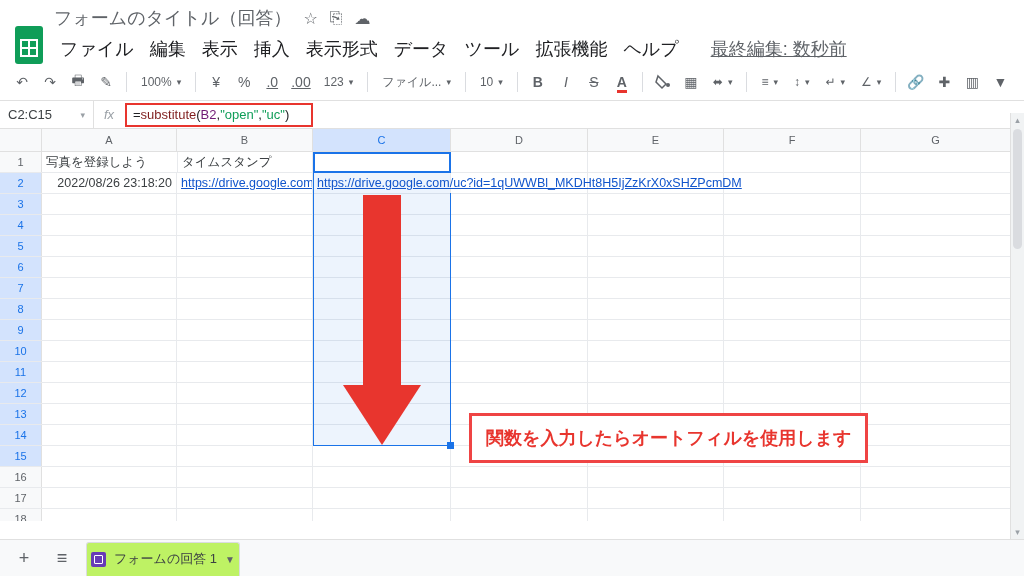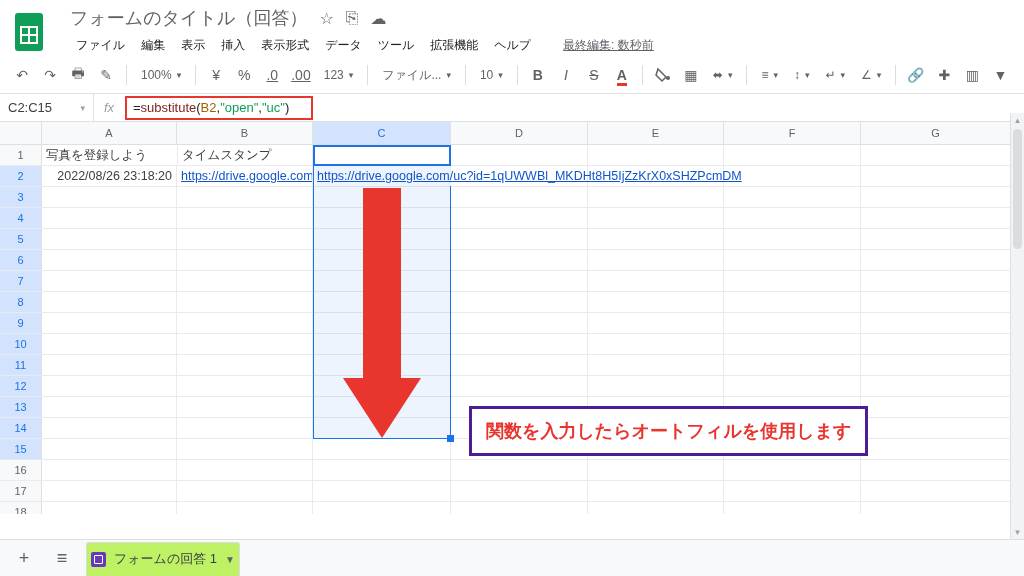--- a/index.html
+++ b/index.html
@@ -1,24 +1,24 @@
 <!DOCTYPE html>
 <html><head>
 <meta charset="utf-8">
 <style>
   * { box-sizing: border-box; margin: 0; padding: 0; font-family: Arial, "Hiragino Sans", sans-serif; }
   body { width: 1024px; height: 576px; overflow: hidden; background: #fff; font-size: 13px; color: #3c4043; }
 
-  .header { display: flex; align-items: center; padding: 6px 10px 0 10px; gap: 16px; }
+  .header { display: flex; align-items: flex-end; padding: 6px 10px 0 10px; }
   .logo { width: 38px; height: 38px; display:flex; align-items:center; justify-content:center; }
   .title-block { margin-left: 6px; flex: 1; }
   .title-row { display: flex; align-items: center; gap: 12px; }
   .doc-title { font-size: 18px; color: #5f6368; font-weight: 400; }
   .title-icon { color:#5f6368; font-size:16px; }
-  .menu-row { display: flex; gap: 4px; margin-top: 4px; font-size: 12px; color:#202124; }
+  .menu-row { display: flex; gap: 4px; margin-top: 4px; font-size: 18px; color:#202124; }
   .menu-item { padding: 3px 6px; border-radius:3px; }
   .last-edit { text-decoration: underline; color:#5f6368; margin-left:22px; padding:3px 0;}
 
   .toolbar { display:flex; align-items:center; padding: 5px 10px; gap:4px; border-bottom:1px solid #e0e0e0; }
   .tb-sep { width:1px; height:20px; background:#dadce0; margin:0 4px; }
   .tb-btn { min-width:24px; height:26px; display:flex; align-items:center; justify-content:center; color:#5f6368; font-size:14px; border-radius:3px; padding:0 3px;}
   .tb-select { display:flex; align-items:center; gap:5px; padding:0 6px; height:26px; color:#5f6368; font-size:12px;}
   .tb-select::after { content:"▾"; font-size:9px; color:#5f6368; }
   .underline-a { position:relative; font-weight:bold; font-size:14px;}
   .underline-a::after { content:""; position:absolute; left:0; right:0; bottom:-3px; height:3px; background:#e8352e; }
@@ -26,21 +26,21 @@
   .fill-btn svg{display:block}
 
   .fx-bar { display:flex; align-items:center; height:28px; border-bottom:1px solid #e0e0e0; }
   .namebox { width:94px; padding:0 8px; font-size:13px; color:#3c4043; display:flex; align-items:center; justify-content:space-between; border-right:1px solid #e0e0e0; height:100%;}
   .namebox::after{content:"▾"; font-size:9px; color:#9aa0a6;}
   .fx-icon { width:30px; text-align:center; font-style:italic; color:#9aa0a6; font-size:13px;}
   .formula-wrap { border:2px solid #e8352e; padding:1px 6px; margin:1px 0 1px 1px; height:24px; display:flex; align-items:center; font-family: "Consolas", monospace; font-size:13px; min-width:188px;}
   .f-eq{color:#202124}
   .f-fn{color:#7f1d1d}
   .f-paren{color:#202124}
-  .f-ref{color:#a16207}
+  .f-ref{color:#701a75}
   .f-str{color:#0f9d58}
 
   .grid-area { position:relative; height: 392px; overflow:hidden; }
   .col-headers { display:flex; height:23px; background:#f8f9fa; border-bottom:1px solid #e0e0e0; position:relative;}
   .corner { width:42px; border-right:1px solid #e0e0e0; background:#f8f9fa;}
   .col-h { border-right:1px solid #e0e0e0; display:flex; align-items:center; justify-content:center; font-size:11px; color:#5f6368; }
   .col-h.sel { background:#d3e3fd; color:#1a73e8;}
   .rows { position:relative; }
   .row { display:flex; height:21px; border-bottom:1px solid #e8eaed; }
   .row-h { width:42px; background:#f8f9fa; border-right:1px solid #e0e0e0; display:flex; align-items:center; justify-content:center; font-size:11px; color:#5f6368;}
@@ -48,21 +48,21 @@
   .cell { border-right:1px solid #e8eaed; padding:2px 4px; font-size:12.5px; white-space:nowrap; overflow:hidden; display:flex; align-items:center;}
   .cell.right{ justify-content:flex-end;}
   .cell.link { color:#1155cc; text-decoration:underline; overflow:visible; z-index:1;}
   .cell.link.short{overflow:hidden}
 
   .selection { position:absolute; left:313px; top:23px; width:138px; height:294px; background:rgba(26,115,232,0.08); border:1px solid #1a73e8; pointer-events:none;}
   .active-cell { position:absolute; left:313px; top:23px; width:138px; height:21px; border:2px solid #1a73e8; background:#fff; pointer-events:none;}
   .fill-handle{position:absolute; right:-4px; bottom:-4px; width:7px; height:7px; background:#1a73e8;}
 
   .arrow-svg { position:absolute; left:333px; top:66px; pointer-events:none;}
-  .annotation { position:absolute; left:469px; top:284px; border:3px solid #4c1d95; background:#fff; padding:10px 14px; font-size:18px; font-weight:bold; color:#e8352e; white-space:nowrap;}
+  .annotation { position:absolute; left:469px; top:284px; border:3px solid #ef4444; background:#fff; padding:10px 14px; font-size:18px; font-weight:bold; color:#e8352e; white-space:nowrap;}
 
   .footer { position:absolute; bottom:0; left:0; right:0; height:37px; display:flex; align-items:center; border-top:1px solid #e0e0e0; background:#f8f9fa; gap:10px; padding:0 10px;}
   .sheet-tab { background:#bef264; border:1px solid #dadce0; border-bottom:3px solid #fff; height:37px; display:flex; align-items:center; gap:8px; padding:0 4px; font-size:13px; color:#3c4043; border-radius:3px 3px 0 0; margin-top:4px;}
   .tab-icon { width:15px; height:15px; background:#673ab7; border-radius:2px; position:relative;}
   .tab-icon::before{content:""; position:absolute; inset:3px; border:1.5px solid #fff; border-radius:1px;}
   .foot-btn{color:#5f6368; font-size:18px; width:28px; text-align:center;}
 
   .scroll-v{position:absolute; right:0; top:113px; bottom:37px; width:14px; background:#f1f3f4; border-left:1px solid #e0e0e0;}
   .scroll-v .thumb{position:absolute; left:2px; right:2px; top:2px; height:120px; background:#dadce0; border-radius:5px;}
   .scroll-v .arr{position:absolute; left:0;right:0; text-align:center; font-size:9px; color:#9aa0a6;}

